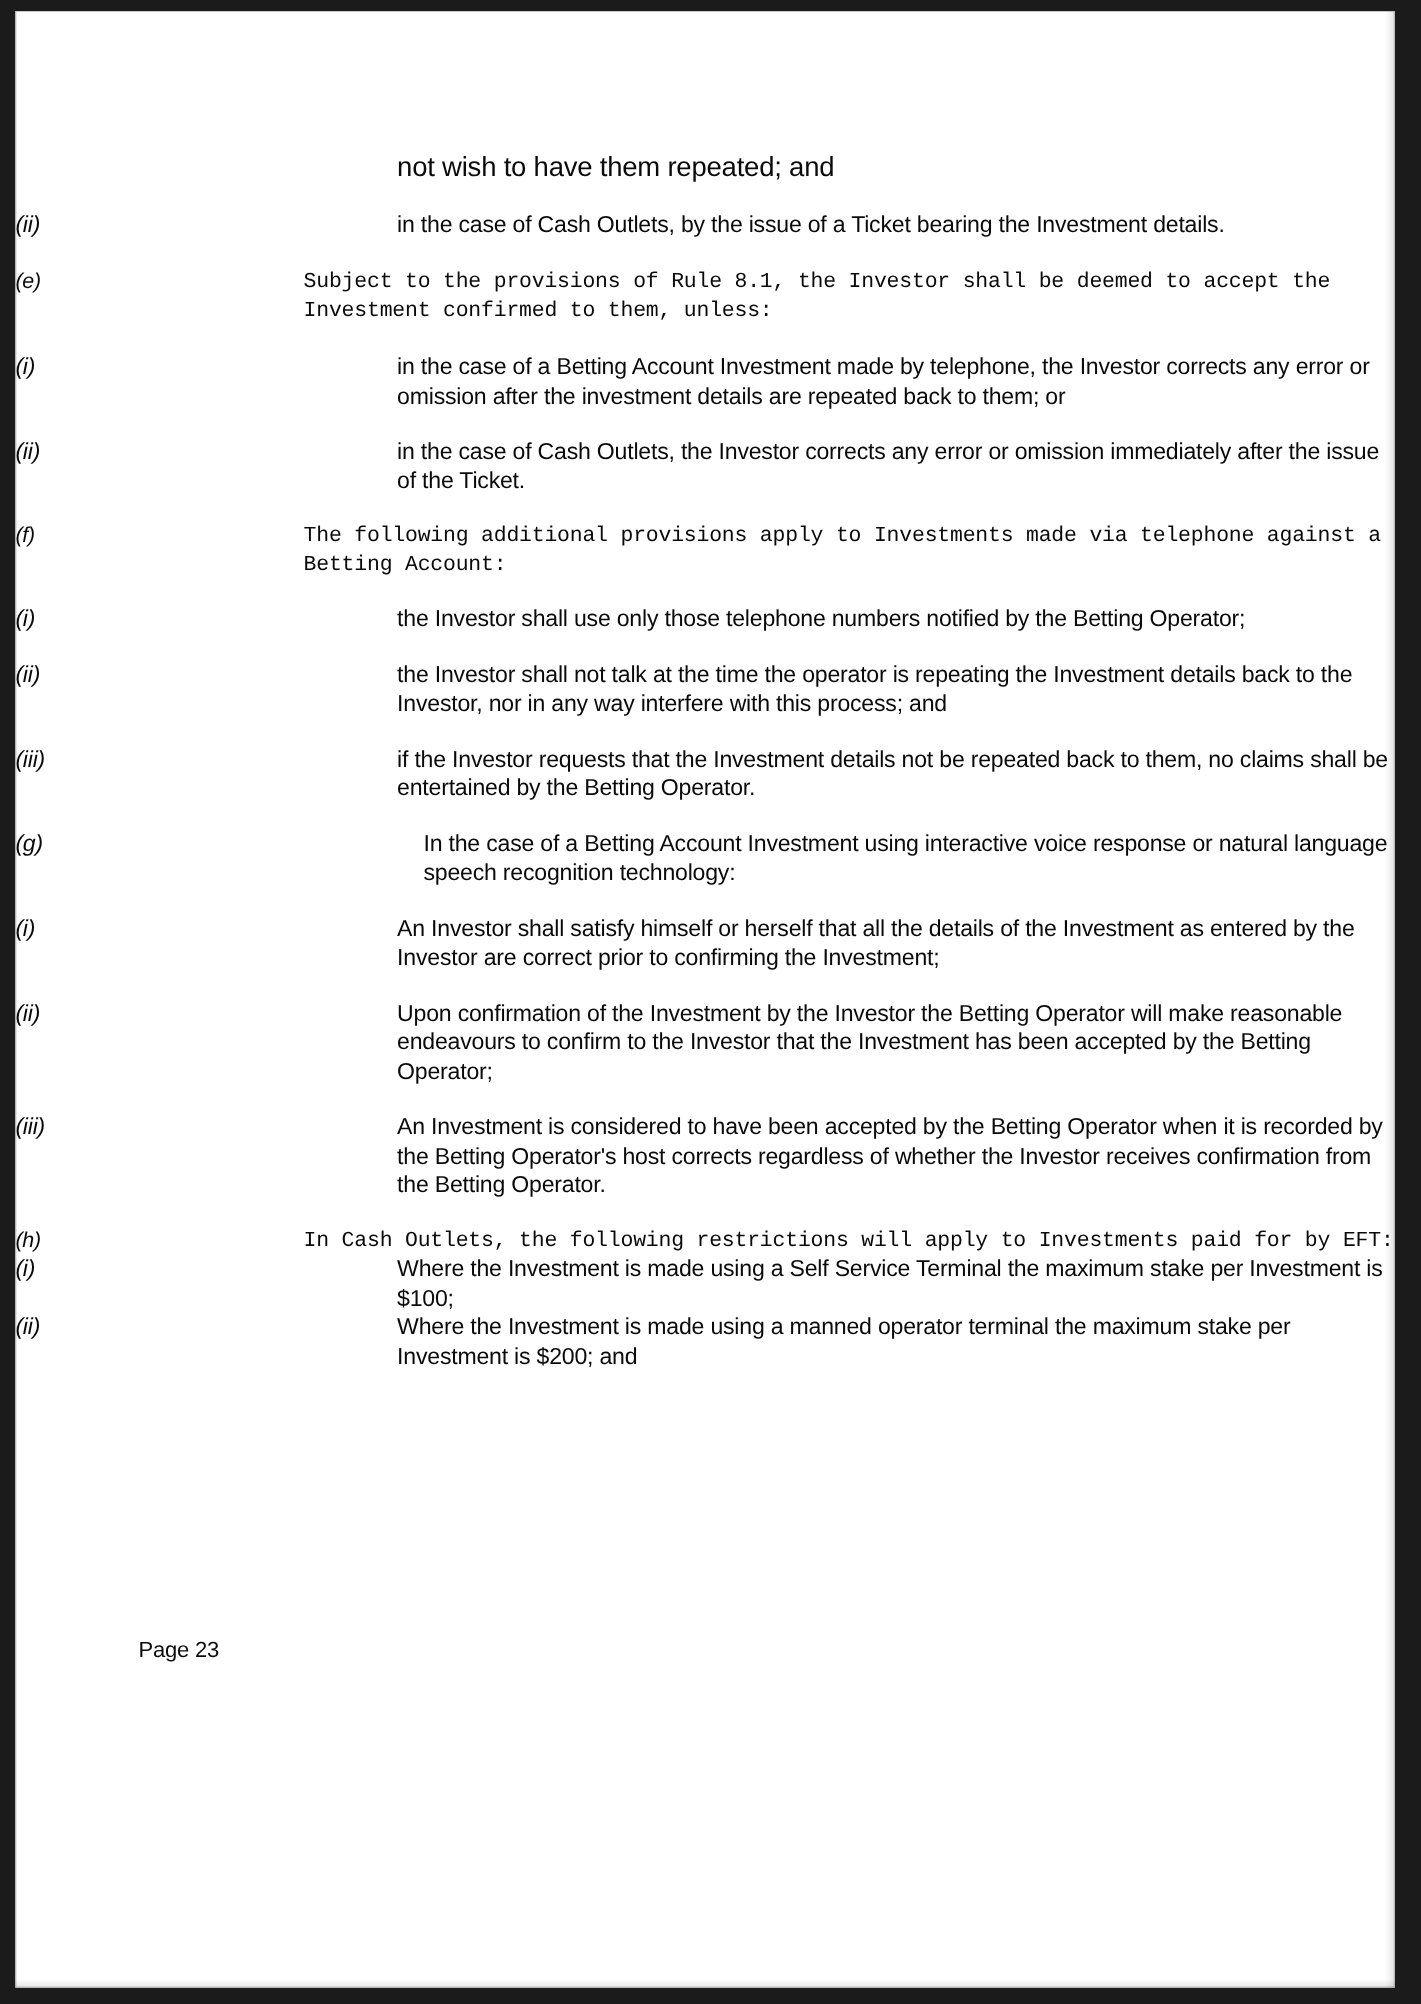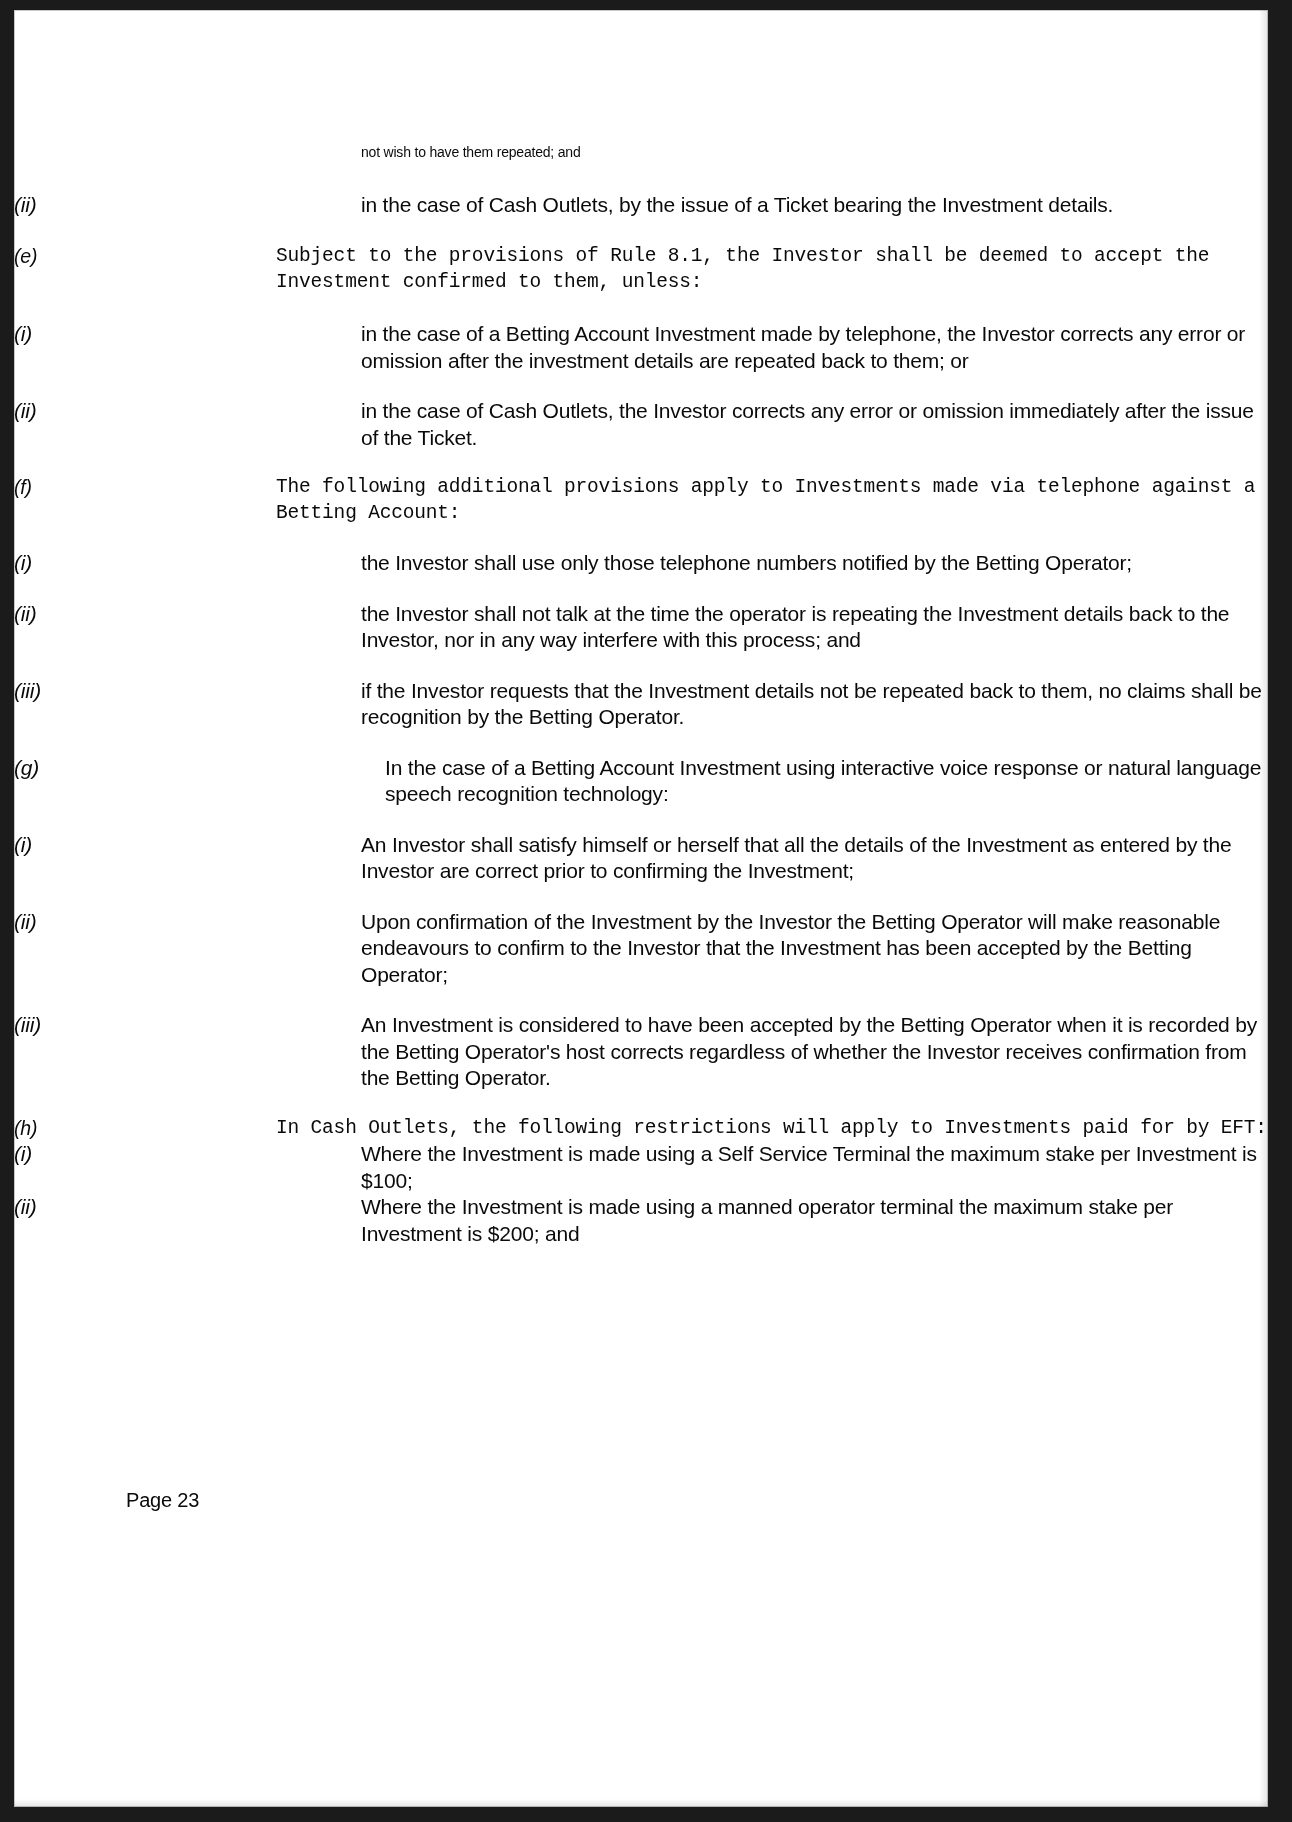--- a/index.html
+++ b/index.html
@@ -123,21 +123,21 @@
   .lvl-g .marker {
     left: -285px;
     width: 62px;
   }
   .lvl-g .ptext {
     padding-left: 86px;
   }
 
   
   .orphan {
-    font-size: 14px;
+    font-size: 25px;
     line-height: 26.5px;
     letter-spacing: -0.2px;
     margin-left: 347px;
   }
 
   
   .gap-lg { margin-top: 26px; }
   .gap-md { margin-top: 24px; }
   .gap-none { margin-top: 0px; }
 
@@ -203,21 +203,21 @@
           <span class="ptext">the Investor shall use only those telephone numbers notified by the Betting Operator;</span>
         </div>
 
         <div class="para lvl2 gap-md">
           <span class="marker">(ii)</span>
           <span class="ptext">the Investor shall not talk at the time the operator is repeating the Investment details back to the Investor, nor in any way interfere with this process; and</span>
         </div>
 
         <div class="para lvl2 gap-md">
           <span class="marker">(iii)</span>
-          <span class="ptext">if the Investor requests that the Investment details not be repeated back to them, no claims shall be recognition by the Betting Operator.</span>
+          <span class="ptext">if the Investor requests that the Investment details not be repeated back to them, no claims shall be entertained by the Betting Operator.</span>
         </div>
 
         <div class="para lvl-g gap-md">
           <span class="marker">(g)</span>
           <span class="ptext">In the case of a Betting Account Investment using interactive voice response or natural language speech recognition technology:</span>
         </div>
 
         <div class="para lvl2 gap-md">
           <span class="marker">(i)</span>
           <span class="ptext">An Investor shall satisfy himself or herself that all the details of the Investment as entered by the Investor are correct prior to confirming the Investment;</span>

